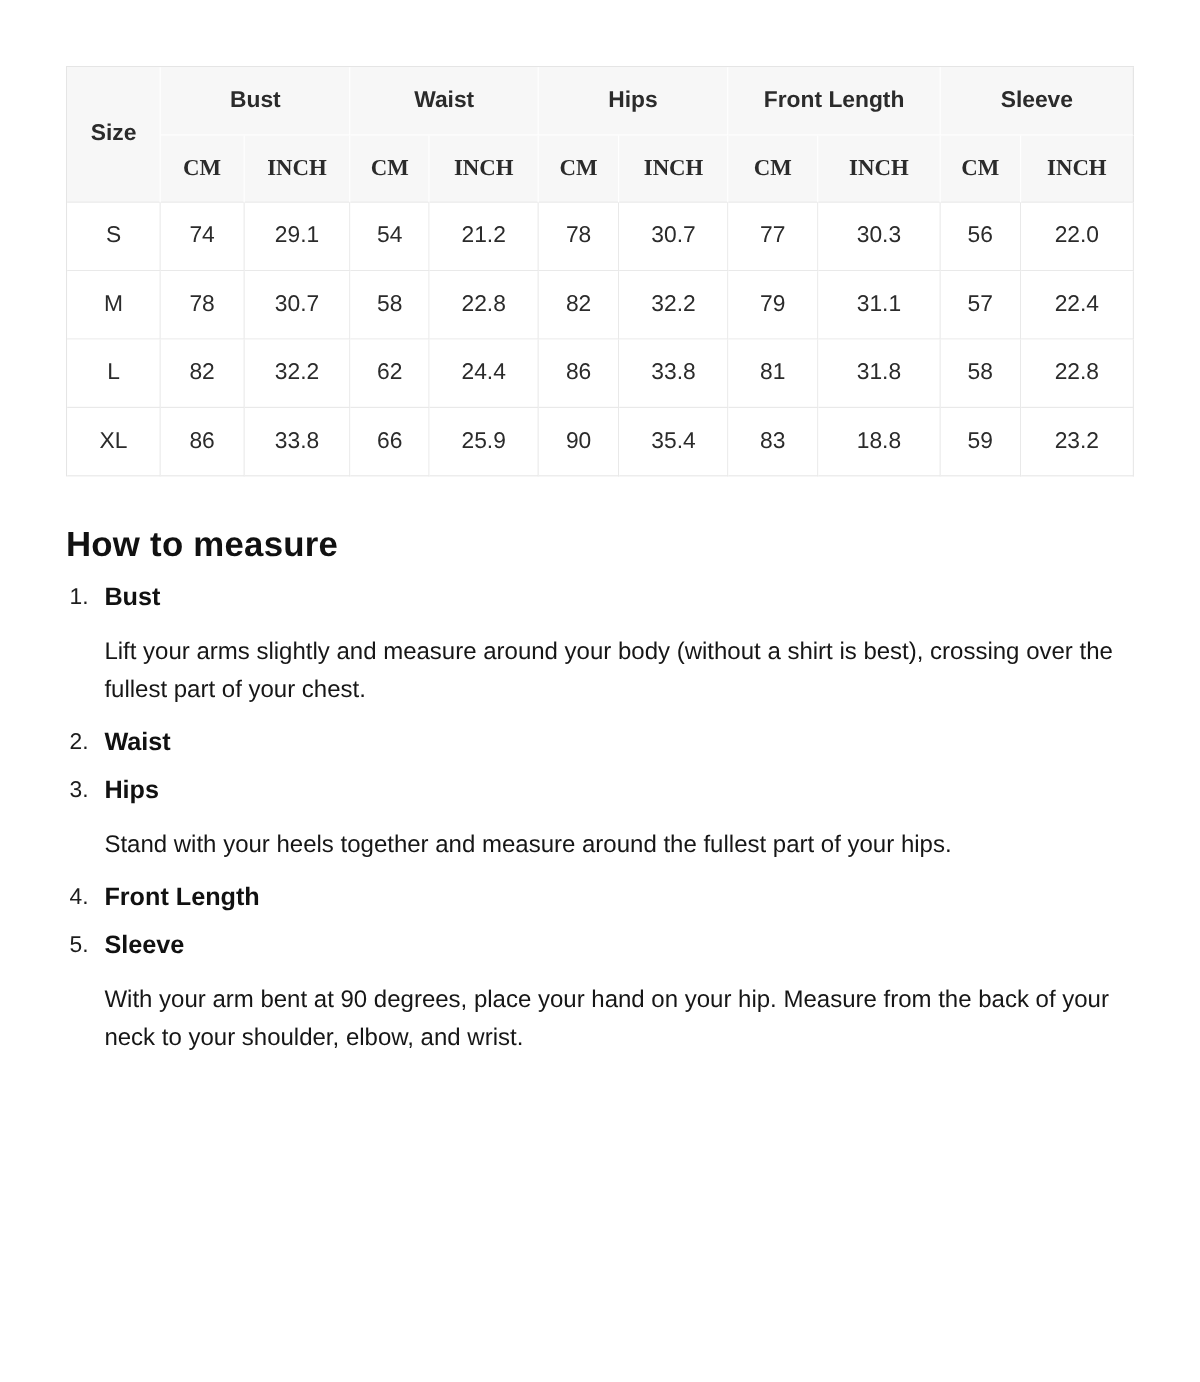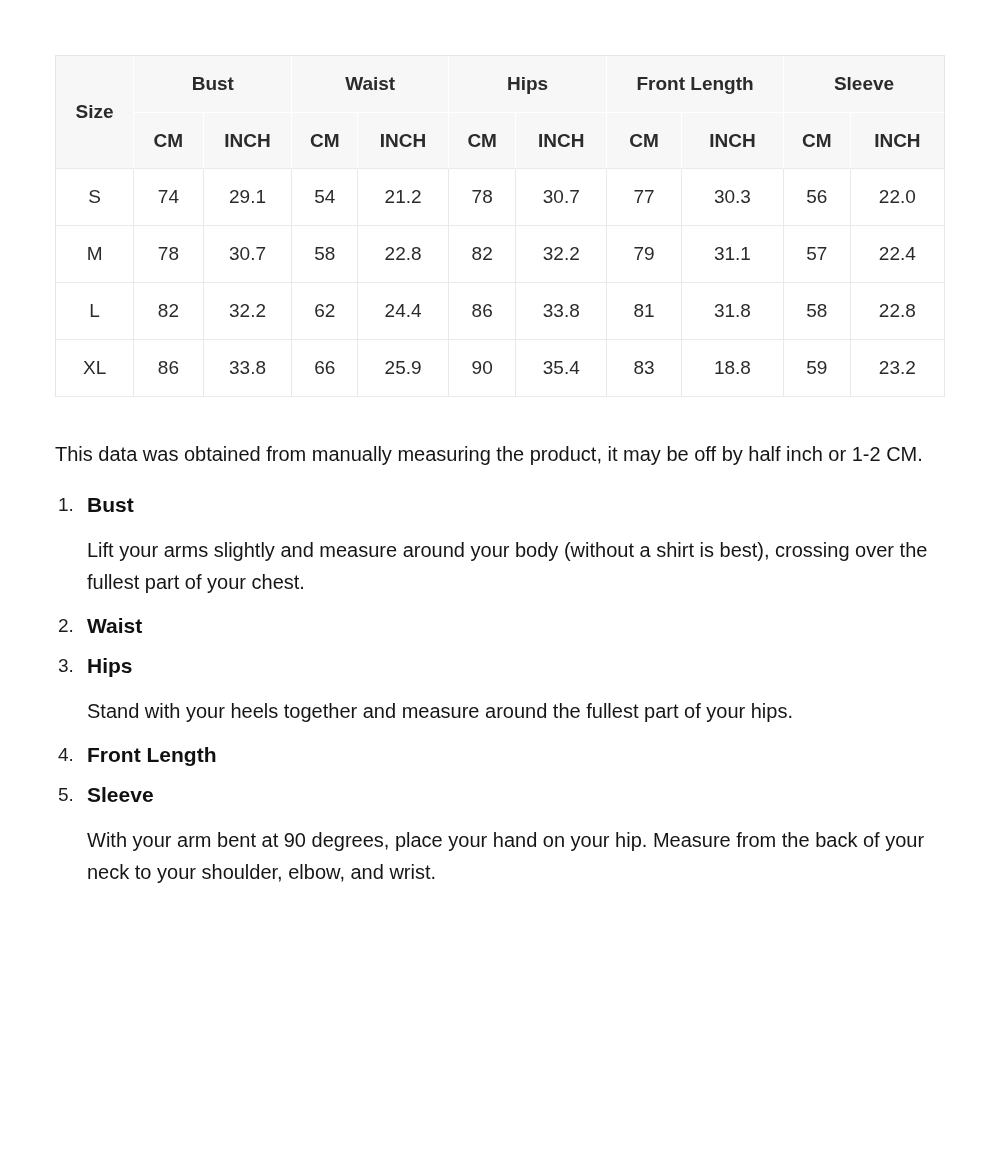--- a/index.html
+++ b/index.html
@@ -37,21 +37,21 @@
     font-weight: bold;
     color: #2b2b2b;
     border-right-color: #ffffff;
     border-bottom-color: #ffffff;
   }
   
   table.size-chart thead th:last-child { border-right-color: #e5e5e5; }
   table.size-chart thead tr:nth-child(2) th { border-bottom-color: #e9e9e9; }
   table.size-chart thead th[rowspan] { border-bottom-color: #e9e9e9; }
   table.size-chart thead tr:nth-child(1) th { height: 57px; }
-  table.size-chart thead tr:nth-child(2) th { height: 56px; }
+  table.size-chart thead tr:nth-child(2) th { height: 56px; font-family: Liberation Serif, serif; }
   table.size-chart tbody td { height: 57px; background: #ffffff; color: #2b2b2b; }
   table.size-chart tbody td.size-col { }
 
   
   .how-to { margin-top: 41px; }
   h2.howto-title {
     font-size: 29px;
     font-weight: bold;
     color: #111111;
     letter-spacing: 0.2px;
@@ -183,21 +183,21 @@
         <td>35.4</td>
         <td>83</td>
         <td>18.8</td>
         <td>59</td>
         <td>23.2</td>
       </tr>
     </tbody>
   </table>
 
   <div class="how-to">
-    <p class="howto-intro">This data was obtained from manually measuring the product, it may be off by half inch or 1-2 CM.</p>
+    <h2 class="howto-title">How to measure</h2>
 
     <div class="measure-list">
 
       <div class="measure-item">
         <span class="step-number">1.</span>
         <div>
           <div class="step-title">Bust</div>
           <p class="step-desc">Lift your arms slightly and measure around your body (without a shirt is best), crossing over the fullest part of your chest.</p>
         </div>
       </div>

